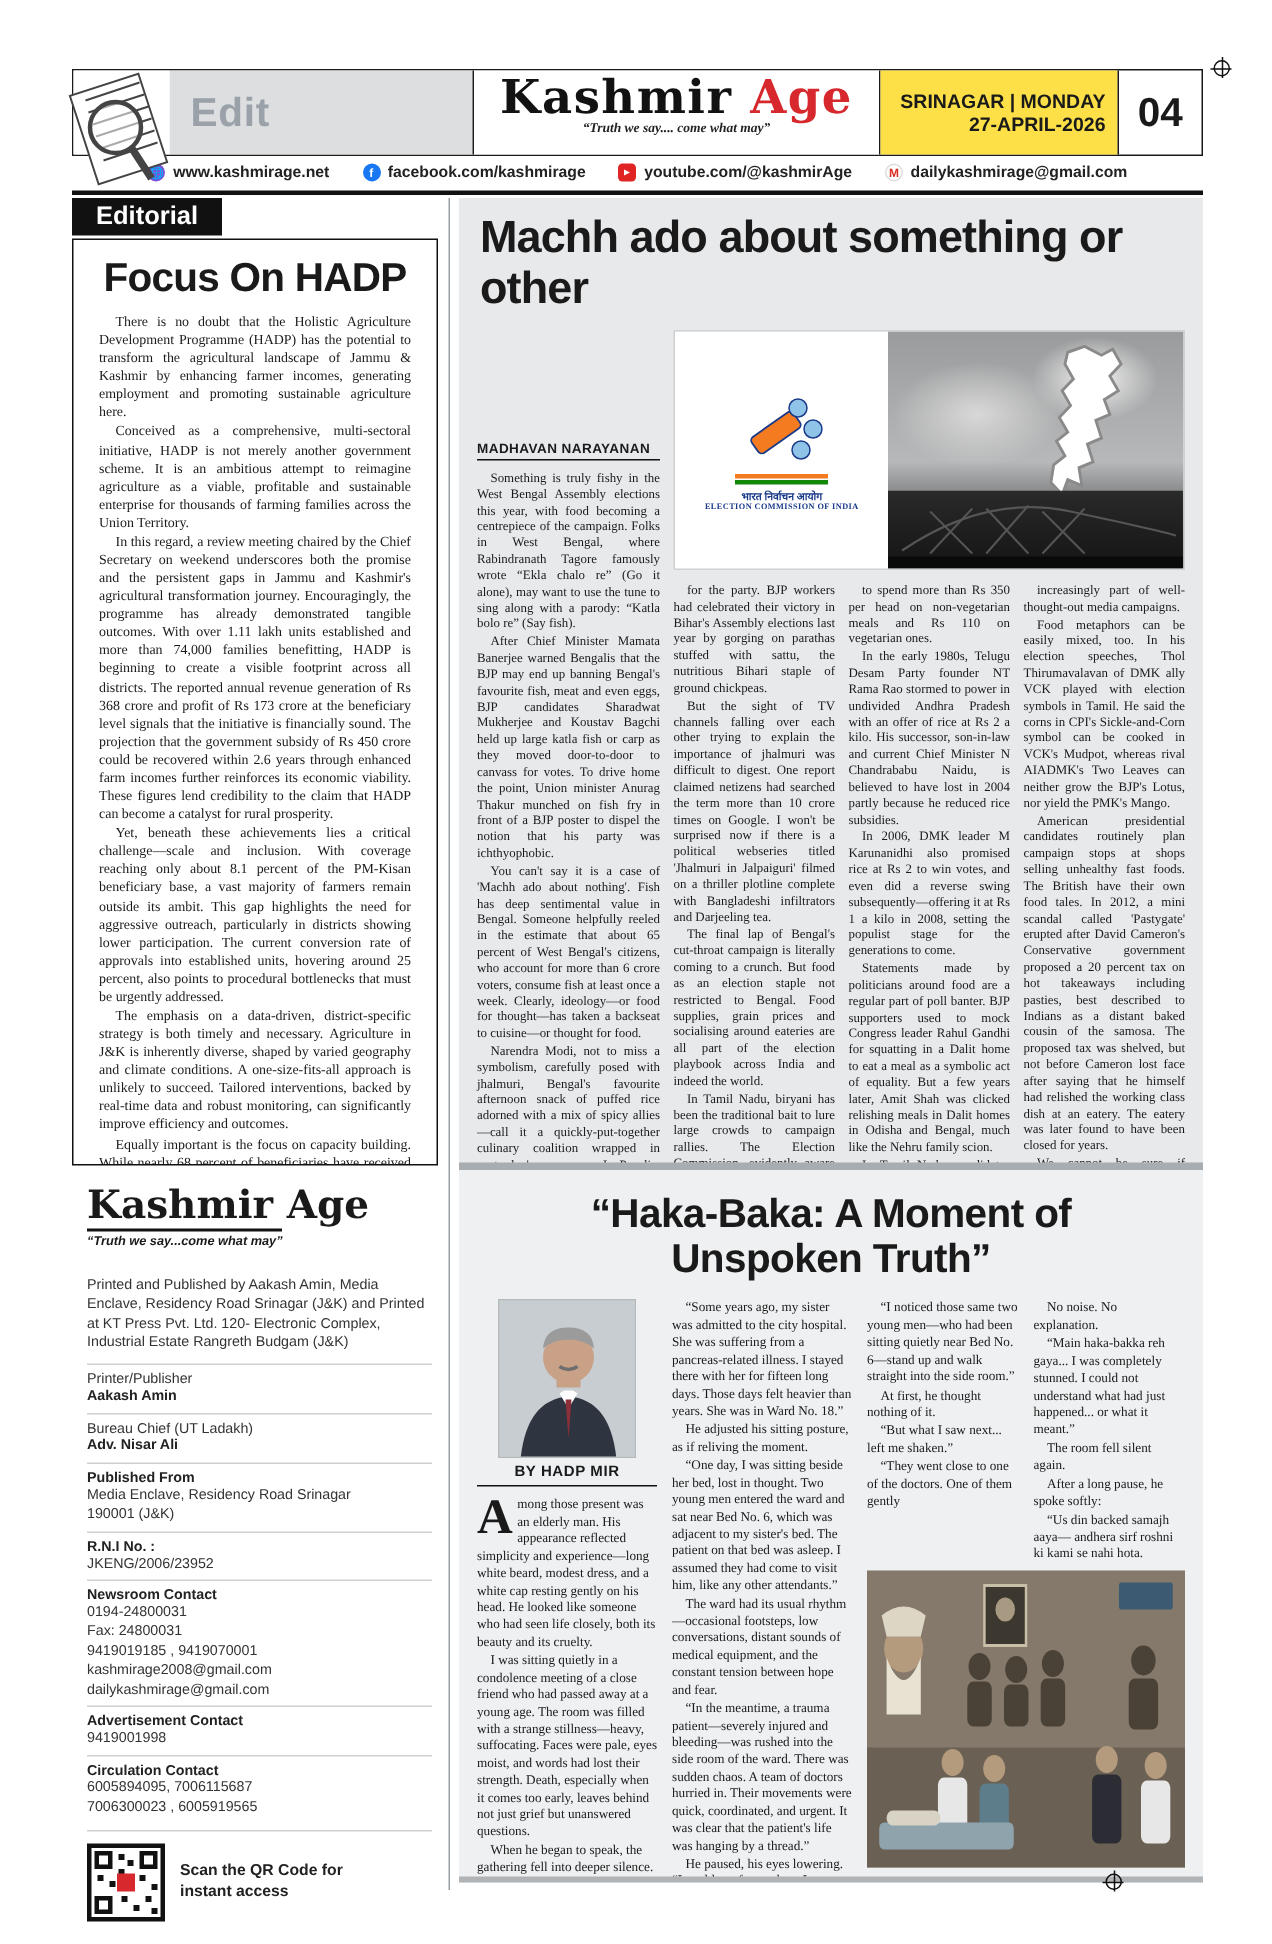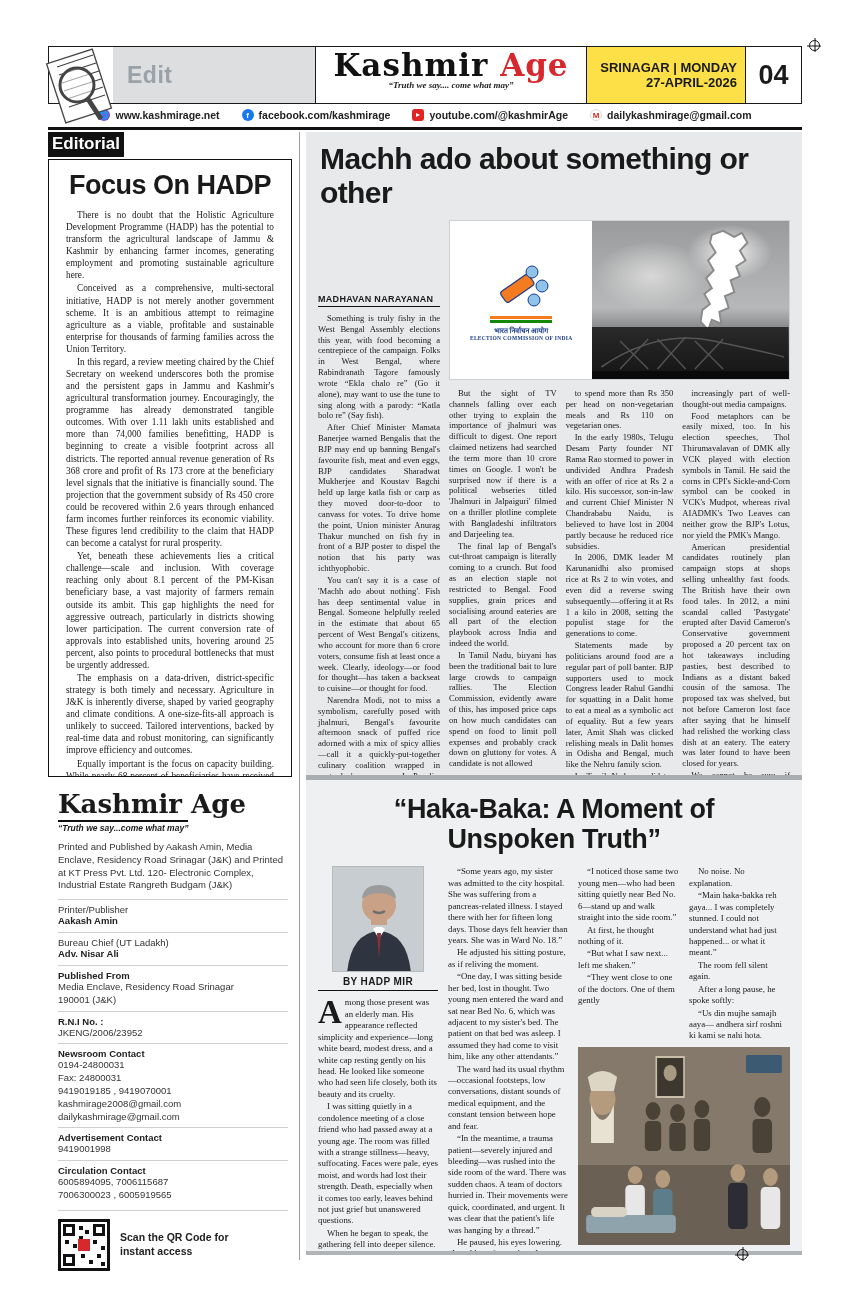--- a/index.html
+++ b/index.html
@@ -14,21 +14,21 @@
   .reg-mark::after  { top:50%; left:-3px; height:1px; width:14px; transform:translateY(-50%); }
   .reg-top-right { top:40px; right:28px; }
   .reg-bottom-right { bottom:36px; right:100px; }
 
   
   .header-wrap { position:absolute; left:48px; top:46px; width:754px; }
   .header-row { display:flex; height:58px; border:1.5px solid #1a1a1a; }
   .sketch-cell { width:64px; background:#fff; position:relative; }
   .sketch-cell svg { position:absolute; left:-8px; top:-6px; }
   .edit-box { flex:1; background:#dcdee0; display:flex; align-items:center; padding-left:14px; }
-  .edit-label { font-family:"Liberation Sans", sans-serif; font-weight:bold; font-size:23px; color:#9aa1a8; letter-spacing:.5px; }
+  .edit-label { font-family:"Liberation Sans", sans-serif; font-weight:bold; font-size:27px; color:#9aa1a8; letter-spacing:.5px; }
   .masthead { width:272px; border-left:1.5px solid #1a1a1a; border-right:1.5px solid #1a1a1a;
               background:#fff; text-align:center; padding-top:3px; }
   .brand { font-family:"DejaVu Serif", serif; font-size:31px; line-height:30px; font-weight:bold; letter-spacing:1px; }
   .brand .w1 { color:#121212; } .brand .w2 { color:#d6282d; }
   .masthead .tagline { font-size:9px; font-style:italic; font-weight:bold; color:#222; }
   .date-box { width:158px; background:#fde047; display:flex; flex-direction:column; justify-content:center;
               align-items:flex-end; padding-right:8px; font-family:"Liberation Sans", sans-serif; font-weight:bold; font-size:13px; line-height:15px; }
   .page-box { width:56px; border-left:1.5px solid #1a1a1a; display:flex; align-items:center; justify-content:center;
               font-family:"Liberation Sans", sans-serif; font-weight:bold; font-size:27px; }
   .social-bar { display:flex; justify-content:center; gap:22px; align-items:center; height:22px;
@@ -44,30 +44,30 @@
   .thick-rule { height:2.5px; background:#111; margin-top:1px; }
 
   
   .content { position:absolute; left:48px; top:132px; width:754px; height:1128px; display:flex; }
   .left-col { width:244px; }
   .v-divider { width:1px; background:#9aa0a5; margin:0 6px 0 7px; }
   .main-col { flex:1; display:flex; flex-direction:column; }
 
   
   .editorial-label { display:inline-block; background:#111; color:#fff; font-family:"Liberation Sans", sans-serif;
-                     font-weight:bold; font-size:17px; padding:2px 4px 3px; }
+                     font-weight:bold; font-size:17px; padding:2px 16px 3px; }
   .editorial-box { border:1.5px solid #111; margin-top:2px; padding:8px 17px 10px; height:618px; overflow:hidden; }
   .editorial-title { font-family:"Liberation Sans", sans-serif; font-weight:800; font-size:27px; letter-spacing:-.5px;
                      text-align:center; margin:2px 0 8px; }
   .editorial-body p { font-size:9.3px; line-height:1.3; text-align:justify; text-indent:11px; margin-bottom:1px; }
 
   
   .imprint { margin-top:14px; padding:0 4px 0 10px; font-family:"Liberation Sans", sans-serif; }
   .imprint-brand { font-family:"DejaVu Serif", serif; font-size:26px; font-weight:bold; line-height:26px; }
-  .imprint-tagline { font-size:8.5px; font-style:italic; font-weight:bold; border-top:2px solid #111; display:inline-block; padding-top:1px; margin-bottom:8px; }
+  .imprint-tagline { font-size:8.5px; font-style:italic; font-weight:bold; border-top:2px solid #111; display:inline-block; padding-top:1px; margin-bottom:19px; }
   .imprint-pub { font-size:9.5px; line-height:1.35; color:#333; margin-bottom:7px; }
   .imprint-sec { border-top:1px solid #cfcfcf; padding:4px 0 4px; }
   .imprint-sec .lab { font-size:9.5px; color:#333; }
   .imprint-sec .lab.bold { font-weight:bold; color:#222; }
   .imprint-sec .val { font-size:9.5px; font-weight:bold; color:#222; white-space:pre-line; line-height:1.35; }
   .imprint-sec .val.normal { font-weight:normal; color:#333; }
   .qr-row { border-top:1px solid #cfcfcf; margin-top:4px; padding-top:8px; display:flex; gap:10px; align-items:center; }
   .qr-box { width:52px; height:52px; border:3px solid #111; background:#fff; position:relative; }
   .qr-caption { font-size:10.5px; font-weight:bold; color:#222; width:110px; line-height:1.3; }
 
@@ -313,20 +313,21 @@
                       <line x1="100" y1="42" x2="70" y2="12"></line>
                     <line x1="110" y1="42" x2="140" y2="12"></line>
                       <line x1="140" y1="42" x2="110" y2="14"></line>
                   </g>
                   <rect x="0" y="44" width="210" height="8" fill="#0a0a0a"></rect>
                 </svg>
               </div>
             </div>
             <div class="a1-cols">
               <div class="col">
+                  <p>for the party. BJP workers had celebrated their victory in Bihar's Assembly elections last year by gorging on parathas stuffed with sattu, the nutritious Bihari staple of ground chickpeas.</p>
                   <p>But the sight of TV channels falling over each other trying to explain the importance of jhalmuri was difficult to digest. One report claimed netizens had searched the term more than 10 crore times on Google. I won't be surprised now if there is a political webseries titled 'Jhalmuri in Jalpaiguri' filmed on a thriller plotline complete with Bangladeshi infiltrators and Darjeeling tea.</p>
                   <p>The final lap of Bengal's cut-throat campaign is literally coming to a crunch. But food as an election staple not restricted to Bengal. Food supplies, grain prices and socialising around eateries are all part of the election playbook across India and indeed the world.</p>
                   <p>In Tamil Nadu, biryani has been the traditional bait to lure large crowds to campaign rallies. The Election Commission, evidently aware of this, has imposed price caps on how much candidates can spend on food to limit poll expenses and probably crack down on gluttony for votes. A candidate is not allowed</p>
                 </div>
               <div class="col">
                   <p>to spend more than Rs 350 per head on non-vegetarian meals and Rs 110 on vegetarian ones.</p>
                   <p>In the early 1980s, Telugu Desam Party founder NT Rama Rao stormed to power in undivided Andhra Pradesh with an offer of rice at Rs 2 a kilo. His successor, son-in-law and current Chief Minister N Chandrababu Naidu, is believed to have lost in 2004 partly because he reduced rice subsidies.</p>
                   <p>In 2006, DMK leader M Karunanidhi also promised rice at Rs 2 to win votes, and even did a reverse swing subsequently—offering it at Rs 1 a kilo in 2008, setting the populist stage for the generations to come.</p>
                   <p>Statements made by politicians around food are a regular part of poll banter. BJP supporters used to mock Congress leader Rahul Gandhi for squatting in a Dalit home to eat a meal as a symbolic act of equality. But a few years later, Amit Shah was clicked relishing meals in Dalit homes in Odisha and Bengal, much like the Nehru family scion.</p>
                   <p>In Tamil Nadu, candidates often toss dosas on hot griddles at roadside eateries in amusing acts of camaraderie with the hoi polloi. Such visually evocative rituals are</p>
@@ -381,21 +382,21 @@
                   <p>“I noticed those same two young men—who had been sitting quietly near Bed No. 6—stand up and walk straight into the side room.”</p>
                   <p>At first, he thought nothing of it.</p>
                   <p>“But what I saw next... left me shaken.”</p>
                   <p>“They went close to one of the doctors. One of them gently</p>
                 </div>
               <div class="col">
                   <p>No noise. No explanation.</p>
                   <p>“Main haka-bakka reh gaya... I was completely stunned. I could not understand what had just happened... or what it meant.”</p>
                   <p>The room fell silent again.</p>
                   <p>After a long pause, he spoke softly:</p>
-                  <p>“Us din mujhe samajh aaya— andhera sirf roshni ki kami se nahi hota.</p>
+                  <p>“Us din backed samajh aaya— andhera sirf roshni ki kami se nahi hota.</p>
                 </div>
             </div>
             <div class="a2-image">
               <svg width="100%" height="100%" viewBox="0 0 260 198" preserveAspectRatio="none">
                 <rect width="260" height="198" fill="#84796a"></rect>
                 <rect x="0" y="118" width="260" height="80" fill="#6a6154"></rect>
                 <rect x="96" y="10" width="34" height="40" fill="#3c382f" stroke="#c9bfa8" stroke-width="2"></rect>
                 <circle cx="113" cy="26" r="8" fill="#a89a82"></circle>
                 <rect x="206" y="8" width="44" height="18" rx="2" fill="#3d5a73"></rect>
                 <circle cx="30" cy="52" r="16" fill="#b59b7e"></circle>

